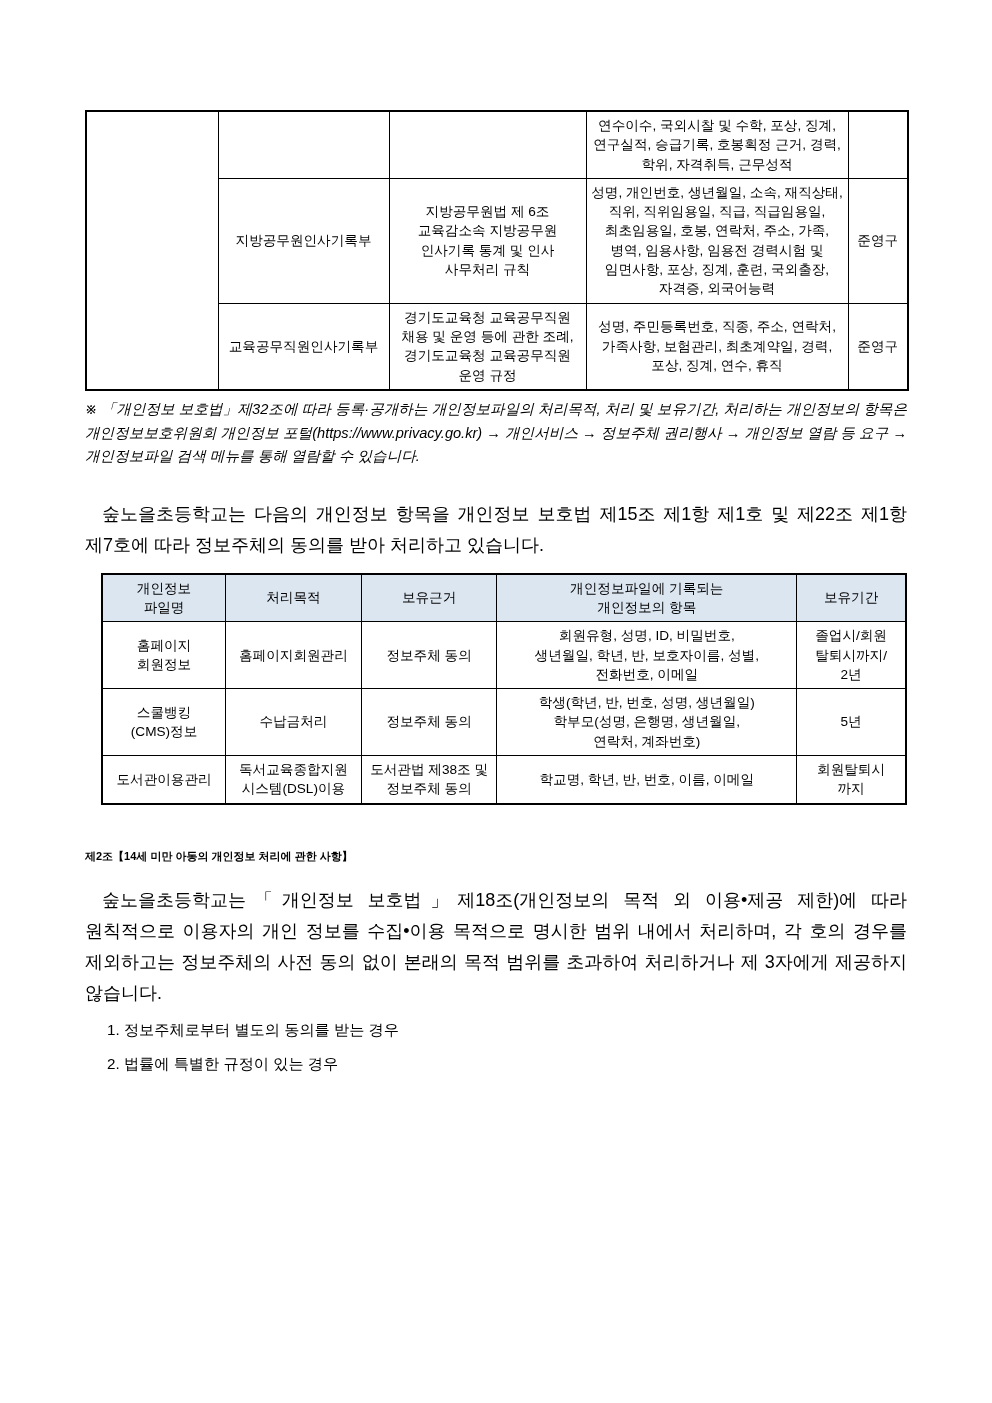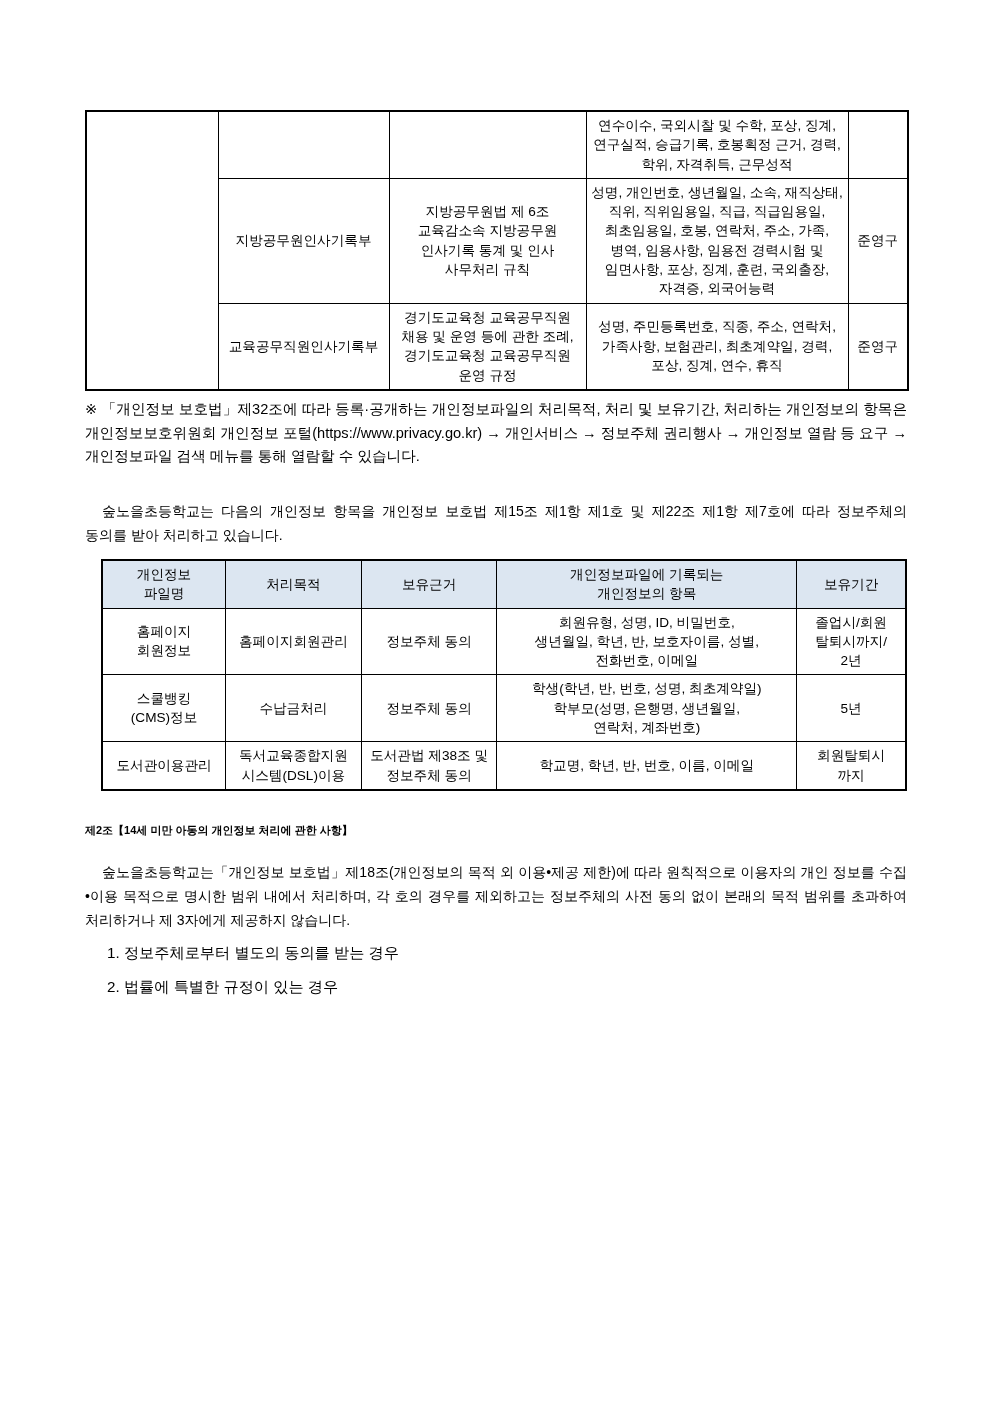--- a/index.html
+++ b/index.html
@@ -79,24 +79,25 @@
     line-height: 1.4;
   }
 
   
   .note {
     margin: 7px 0 0 0;
     font-size: 14.6px;
     line-height: 1.62;
     text-align: justify;
     word-break: keep-all;
+    font-style: italic;
   }
   .para {
     margin: 0;
-    font-size: 14px;
+    font-size: 18px;
     line-height: 1.72;
     text-align: justify;
     word-break: keep-all;
   }
   .indent1 { text-indent: 17px; }
   .gap-lg { height: 30px; }
   .gap-md { height: 20px; }
   .heading {
     font-weight: bold;
     font-size: 11px;
@@ -110,21 +111,21 @@
     font-size: 15.2px;
     line-height: 1.72;
     word-break: keep-all;
     text-align: justify;
   }
   .listitem.hang {
     padding-left: 44px;
     text-indent: -30px;
   }
   .tbl-wrap { margin: 0; }
-  .tbl2-wrap { margin: 12px 0 0 16px; }
+  .tbl2-wrap { margin: 12px 0 12px 16px; }
 </style>
 </head>
 <body>
 
 <div class="page">
   <div class="content">
 
     <div class="tbl-wrap">
       <table class="doc-table t1 outer">
         <colgroup>
@@ -210,21 +211,21 @@
           </tr>
 
           <tr>
             <td>
               <span>스쿨뱅킹</span><br>
               <span>(CMS)정보</span>
             </td>
             <td>수납금처리</td>
             <td>정보주체 동의</td>
             <td>
-              <span>학생(학년, 반, 번호, 성명, 최초계약일)</span><br>
+              <span>학생(학년, 반, 번호, 성명, 생년월일)</span><br>
               <span>학부모(성명, 은행명, 생년월일,</span><br>
               <span>연락처, 계좌번호)</span>
             </td>
             <td>5년</td>
           </tr>
 
           <tr>
             <td>도서관이용관리</td>
             <td>
               <span>독서교육종합지원</span><br>

